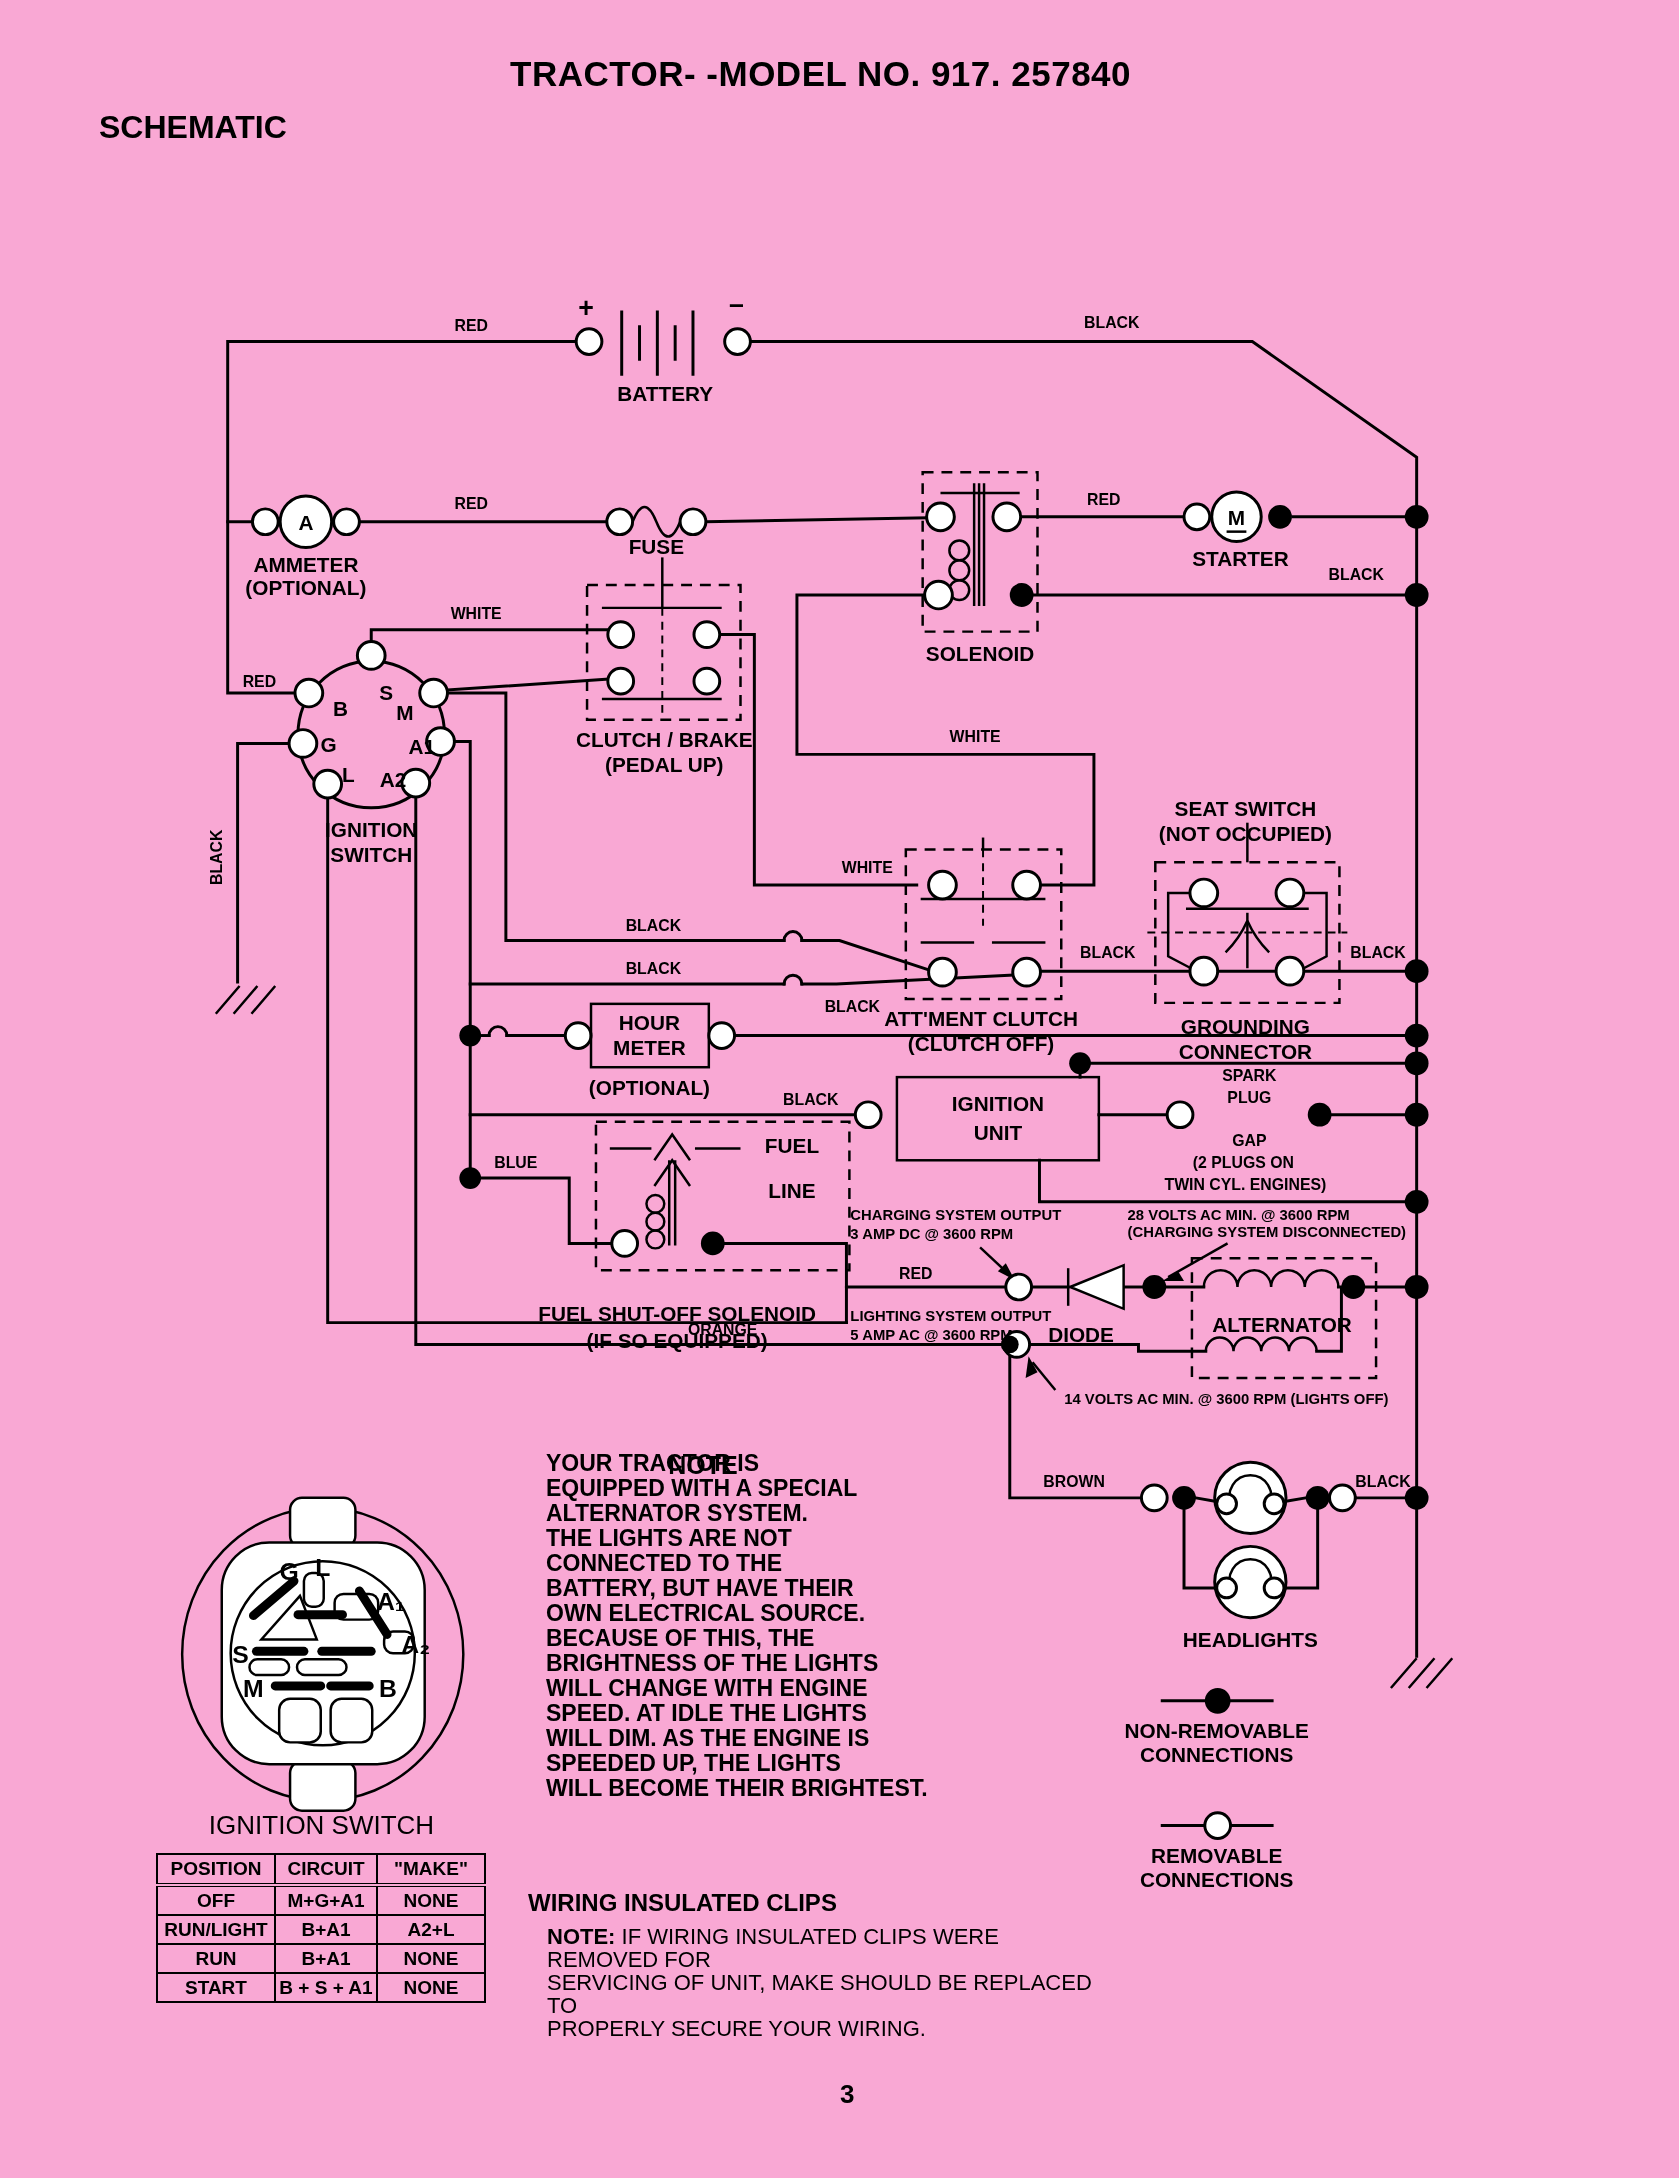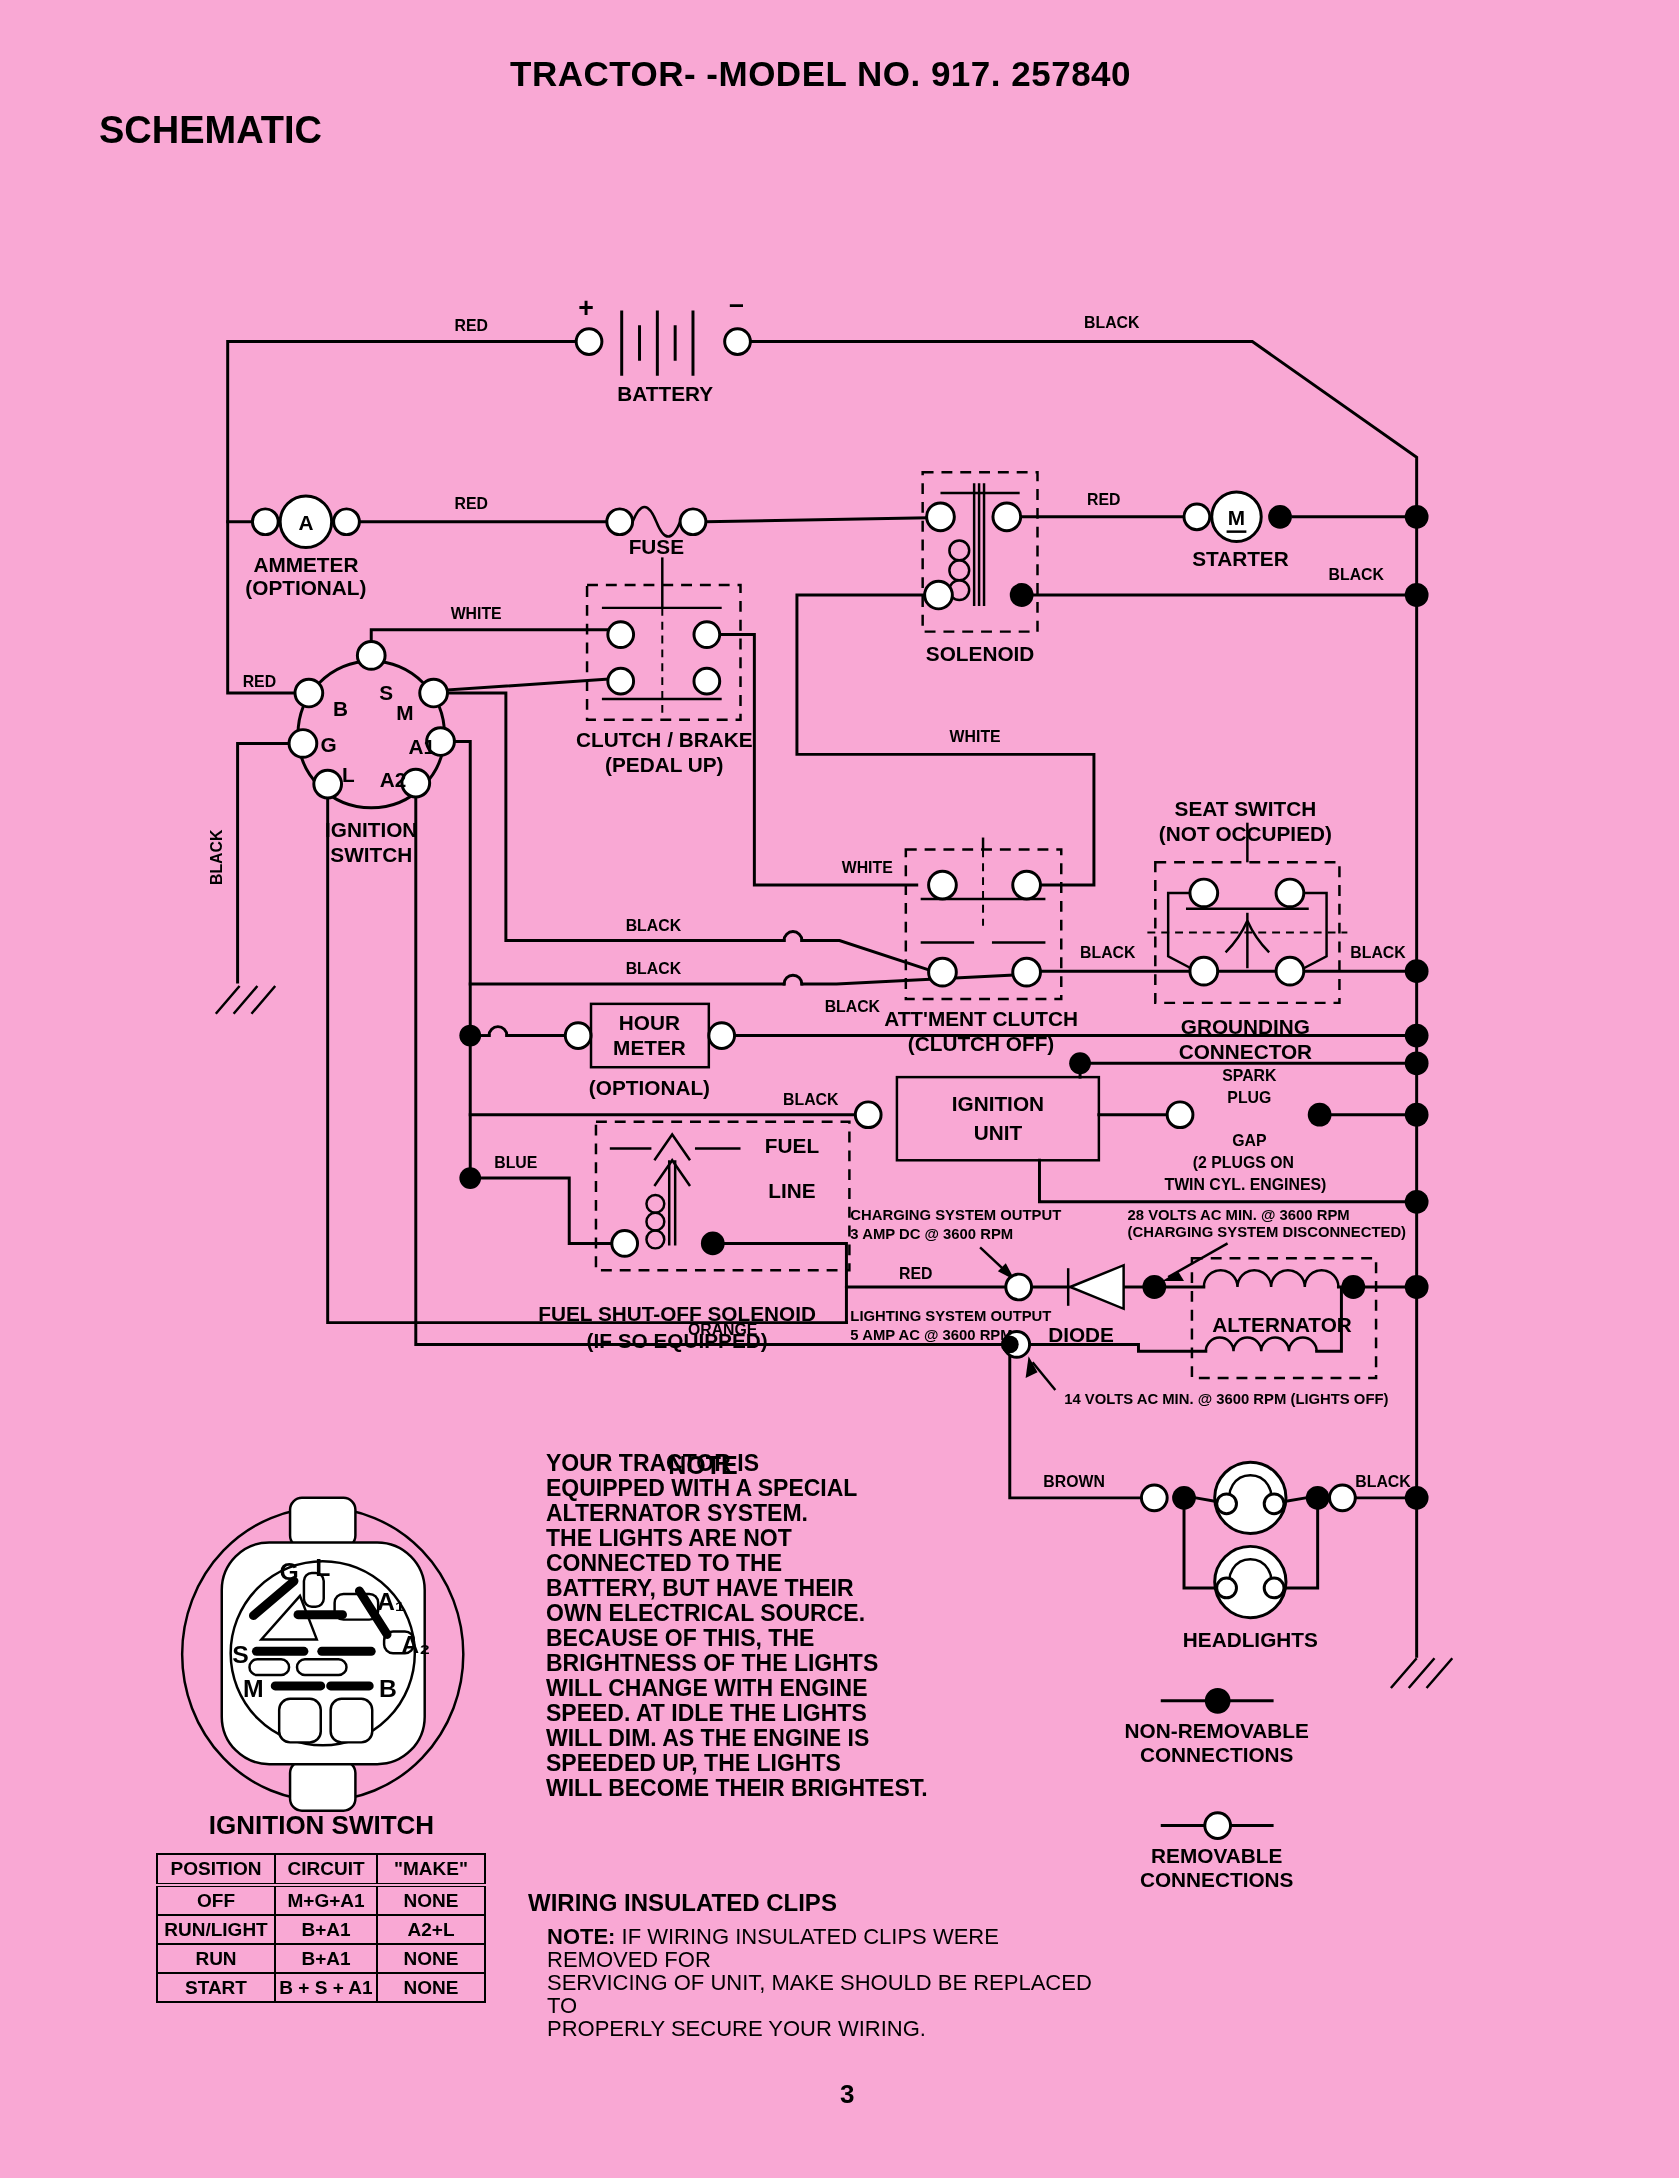--- a/index.html
+++ b/index.html
@@ -1,26 +1,26 @@
 <!DOCTYPE html>
 <html><head>
 <meta charset="utf-8">
 <style>
   html,body{margin:0;padding:0;background:#fff;}
   .page{position:relative;width:1679px;height:2178px;background:#f9a8d4;overflow:hidden;
         font-family:"Liberation Sans",sans-serif;color:#000;}
   .abs{position:absolute;}
   .title{font-size:35px;font-weight:bold;letter-spacing:0.5px;}
-  .heading{font-size:38px;font-weight:bold;}
+  .heading{font-size:32px;font-weight:bold;}
   .noteHead{font-size:25px;font-weight:bold;margin-top:33px;}
   .noteBody{font-size:23px;line-height:25px;white-space:pre-line;font-weight:700;}
   .clipsHead{font-size:24px;font-weight:bold;}
   .clipsLine{font-size:22px;line-height:23px;font-weight:500;}
   .pageNum{font-size:26px;font-weight:bold;}
-  .swTitle{font-size:26px;font-weight:bold;text-align:center;width:327px;}
+  .swTitle{font-size:26px;font-weight:normal;text-align:center;width:327px;}
   table.sw{border-collapse:collapse;}
   table.sw th,table.sw td{border:2px solid #000;font-size:19px;font-weight:bold;
       text-align:center;padding:0;height:27px;margin-left:40px;}
   table.sw th{height:28px;border-bottom:4px double #000;}
   svg text{fill:#000;font-family:"Liberation Sans",sans-serif;}
   .w{stroke:#000;stroke-width:3;fill:none;stroke-linecap:square;}
   .w2{stroke:#000;stroke-width:2.5;fill:none;}
   .dash{stroke:#000;stroke-width:2.5;fill:none;stroke-dasharray:11 8;}
   .dash2{stroke:#000;stroke-width:2;fill:none;stroke-dasharray:8 6;}
   .oc{fill:#fff;stroke:#000;stroke-width:3;}

